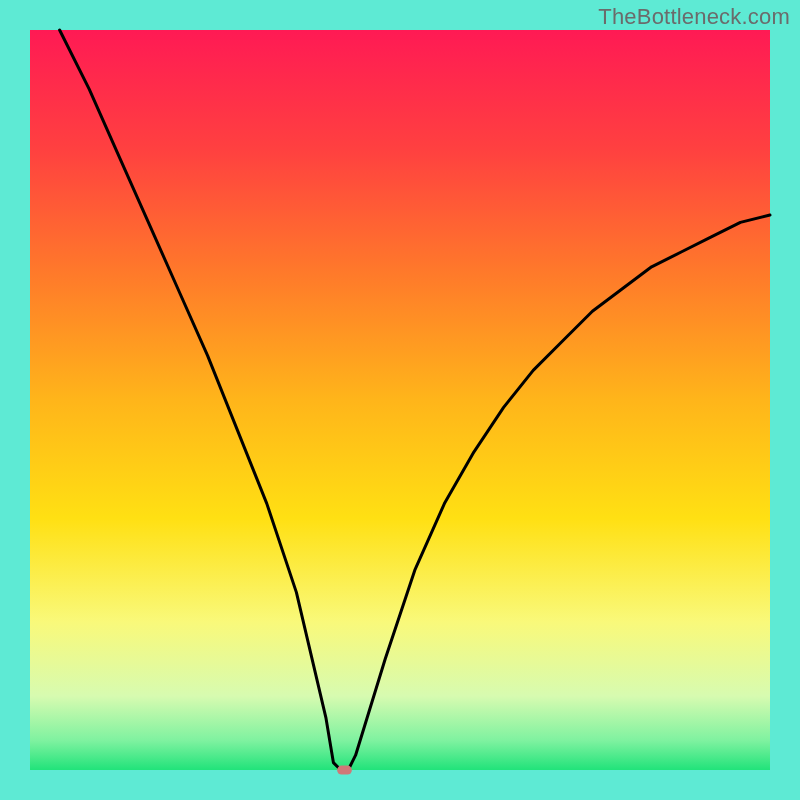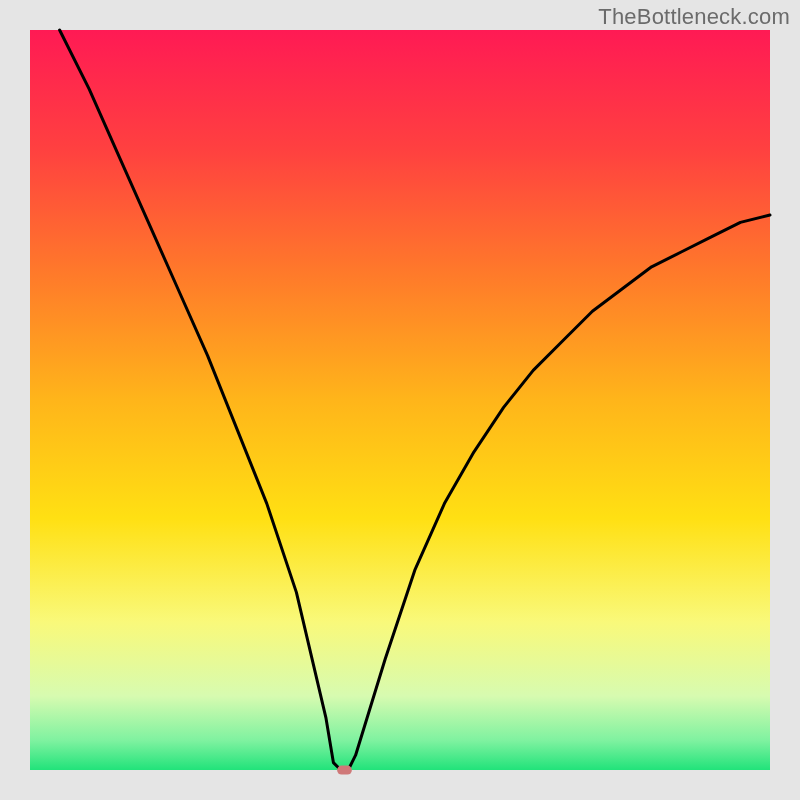--- a/index.html
+++ b/index.html
@@ -8,21 +8,21 @@
     width: 800px;
     height: 800px;
     background: #000;
     font-family: Arial, Helvetica, sans-serif;
     overflow: hidden;
   }
   .frame {
     position: relative;
     width: 800px;
     height: 800px;
-    background: #e5e5e5;
+    background: #5eead4;
   }
   .watermark {
     position: absolute;
     top: 4px;
     right: 10px;
     color: #6b6b6b;
     font-size: 22px;
     font-weight: 500;
     letter-spacing: 0.2px;
     z-index: 5;

